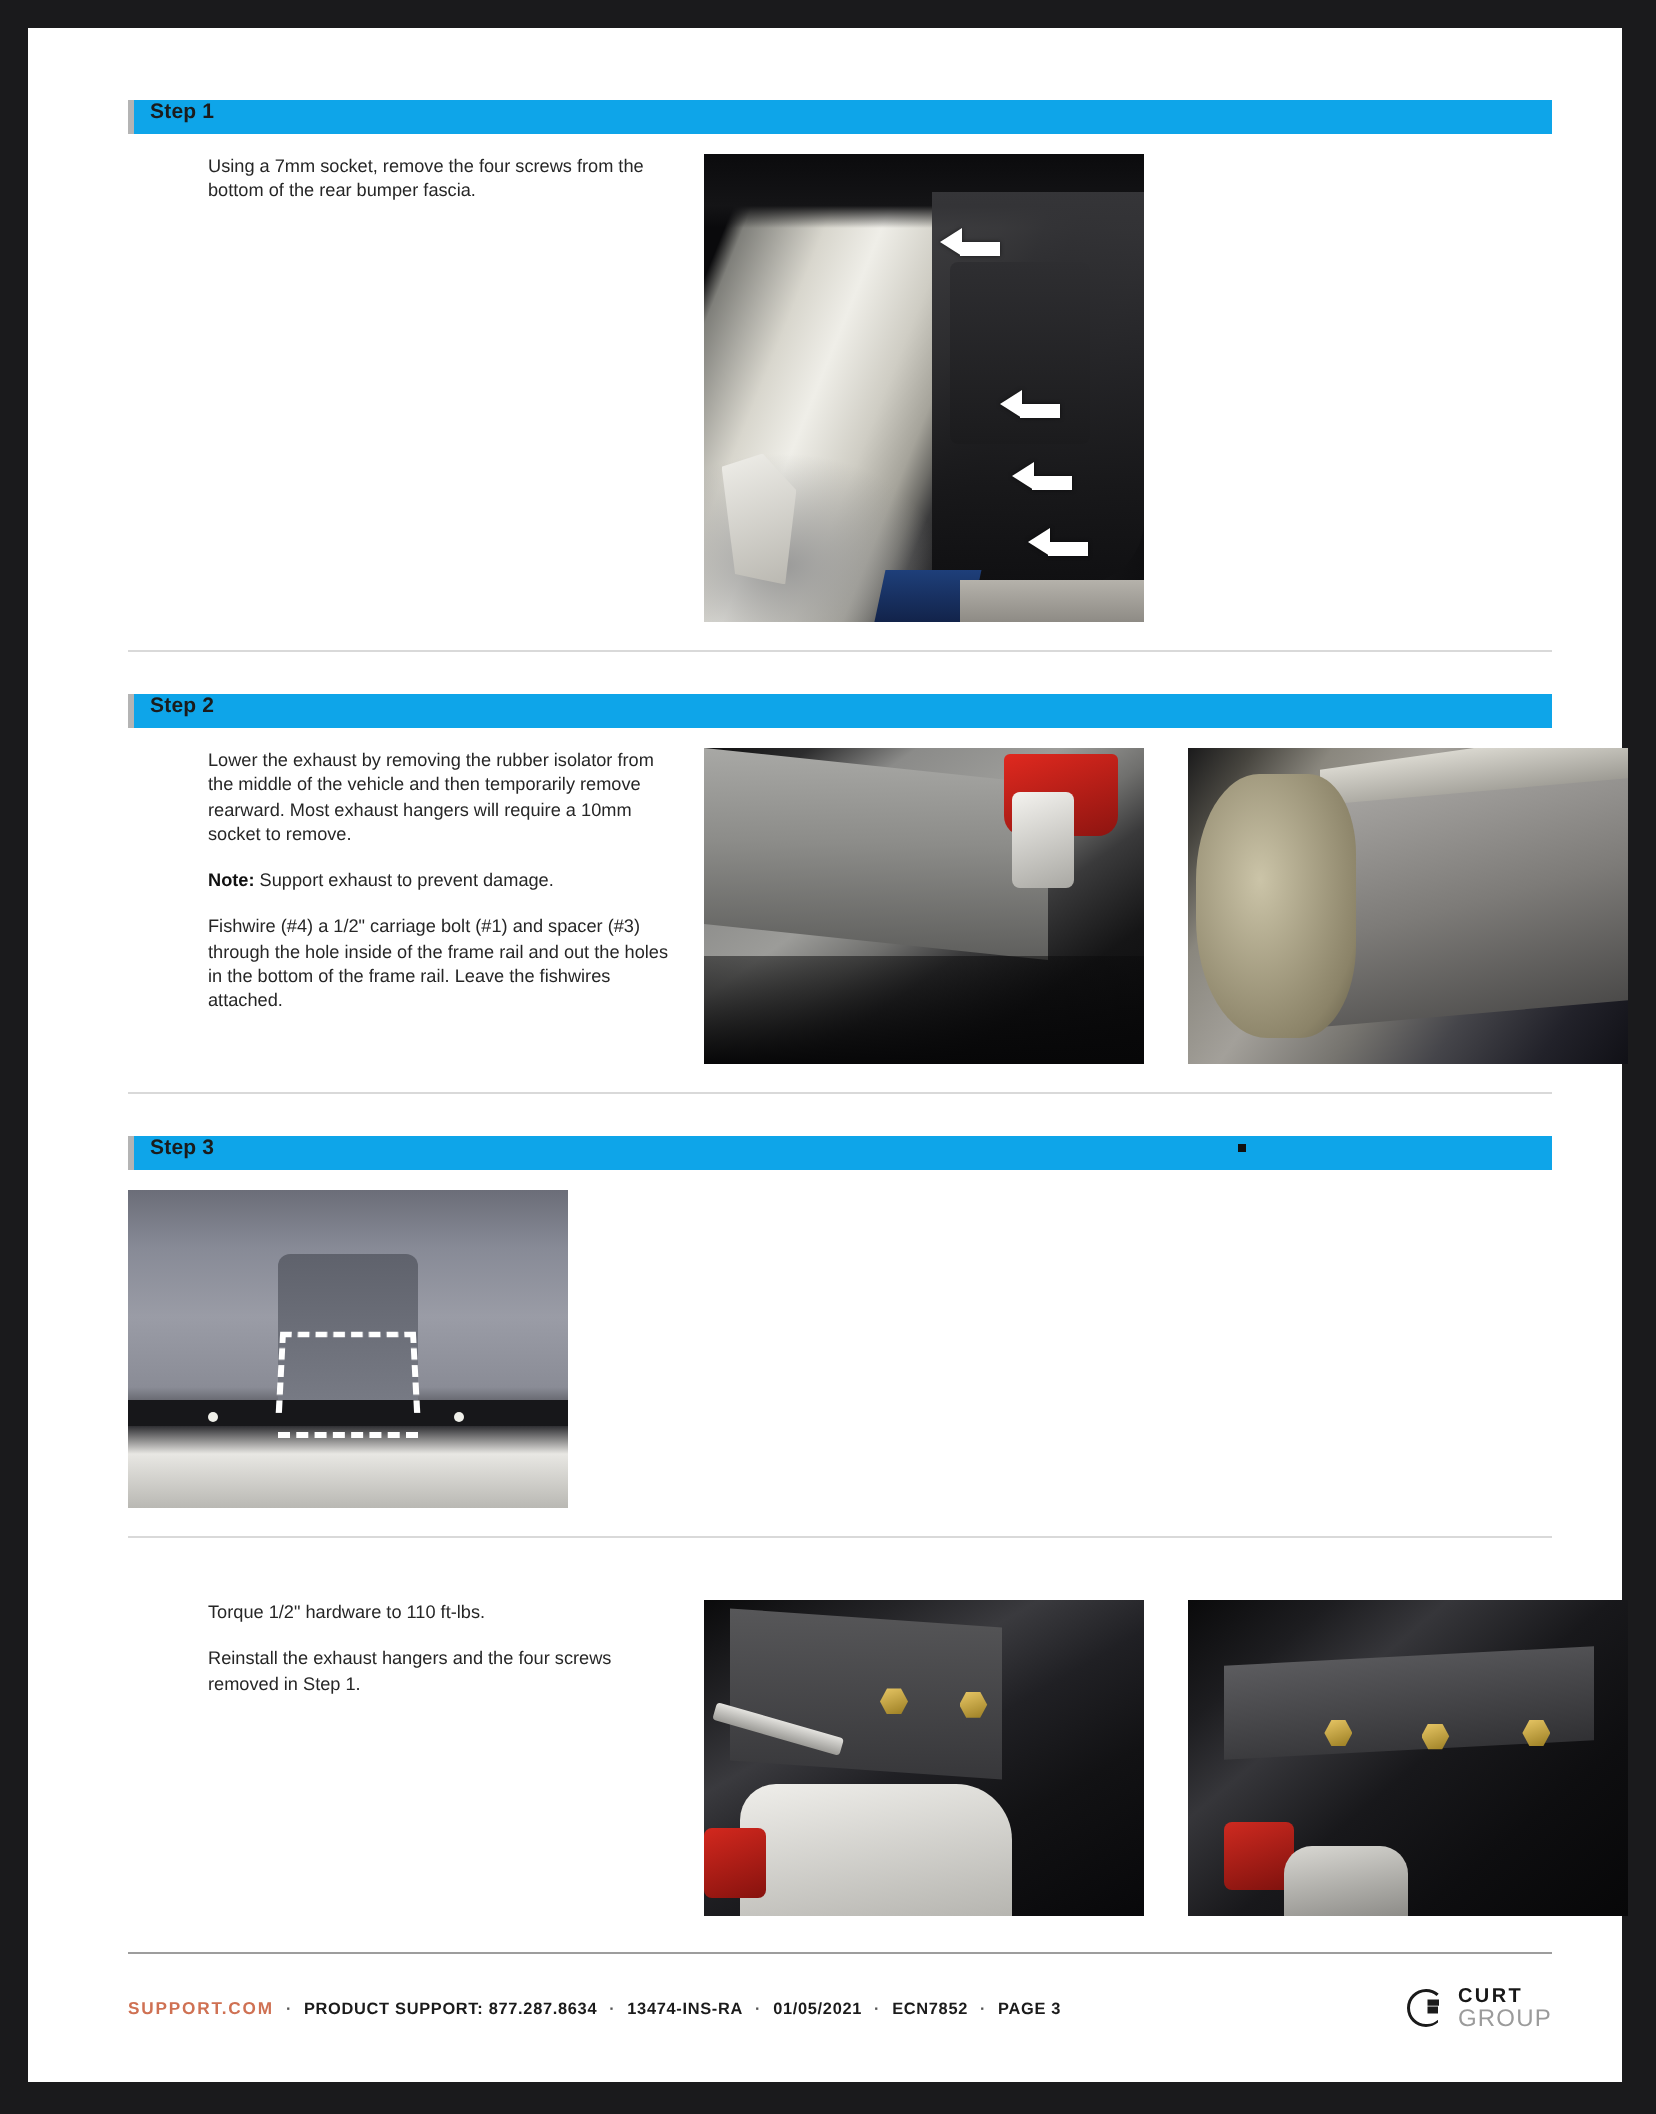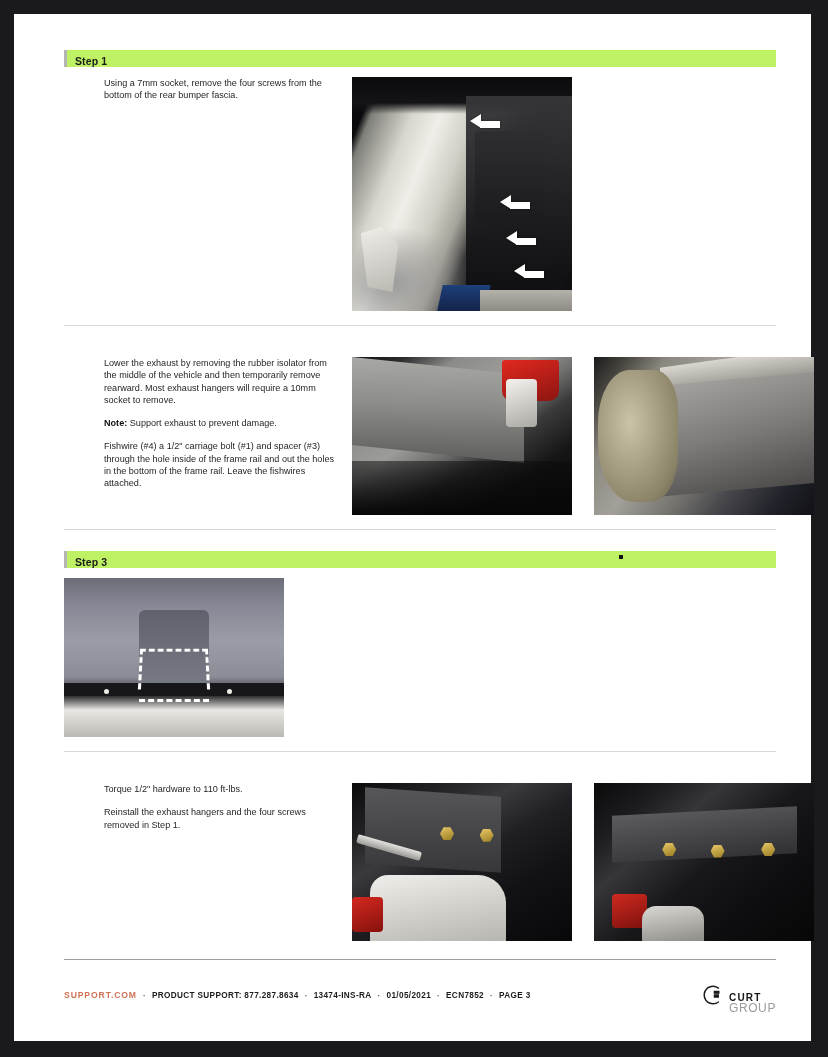--- a/index.html
+++ b/index.html
@@ -19,24 +19,24 @@
     position: absolute;
     left: 50px; top: 36px;
     width: 712px;
   }
 
   
   .step { position: relative; }
   .step-bar {
     position: relative;
     height: 17px;
-    background: #bef264;
+    background: #0ea5e9;
     border-left: 3px solid #b4b4b4;
     display: flex;
-    align-items: flex-end;
+    align-items: flex-start;
   }
   .step-bar .step-label {
     font-size: 10.5px;
     font-weight: bold;
     color: #1b1b1b;
     padding-left: 8px;
     letter-spacing: 0.1px;
   }
   .bar-dot {
     position: absolute;
@@ -280,21 +280,21 @@
     color: #1b1b1b;
     letter-spacing: 0.35px;
   }
   .fl-site { color: #cf7153; letter-spacing: 0.9px; font-size: 8.6px; }
   .fl-dot { margin: 0 6px; color: #555; font-size: 8px; }
   .logo { display: flex; align-items: center; gap: 6px; }
   .logo-mark {
     width: 20px; height: 20px;
     position: relative;
   }
-  .logo-words { line-height: 10px; margin-top: 16px; }
+  .logo-words { line-height: 10px; }
   .lw1 { font-size: 10px; font-weight: bold; color: #171717; letter-spacing: 1.2px; }
   .lw2 { font-size: 12px; font-weight: normal; color: #9b9b9b; letter-spacing: 0.6px; }
 </style>
 </head>
 <body>
 
 <div id="page">
   <div class="content">
 
     <div class="step">
@@ -331,20 +331,23 @@
                 </div>
             </div>
           </div>
         </div>
       </div>
       <div class="sep"></div>
     </div>
     <div class="gap-after-sep"></div>
 
     <div class="step">
+      <div class="step-bar">
+        <span class="step-label">Step 2</span>
+      </div>
       <div class="step-body">
         <div class="step-text">
           <p class="para">Lower the exhaust by removing the rubber isolator from the middle of the vehicle and then temporarily remove rearward. Most exhaust hangers will require a 10mm socket to remove.</p>
           <p class="para"><b>Note:</b><span> Support exhaust to prevent damage.</span></p>
           <p class="para">Fishwire (#4) a 1/2" carriage bolt (#1) and spacer (#3) through the hole inside of the frame rail and out the holes in the bottom of the frame rail. Leave the fishwires attached.</p>
         </div>
         <div class="figs">
           <div class="fig" style="width:220px;height:158px;">
             <div class="ph p2a">
                 <div class="rail"></div>

